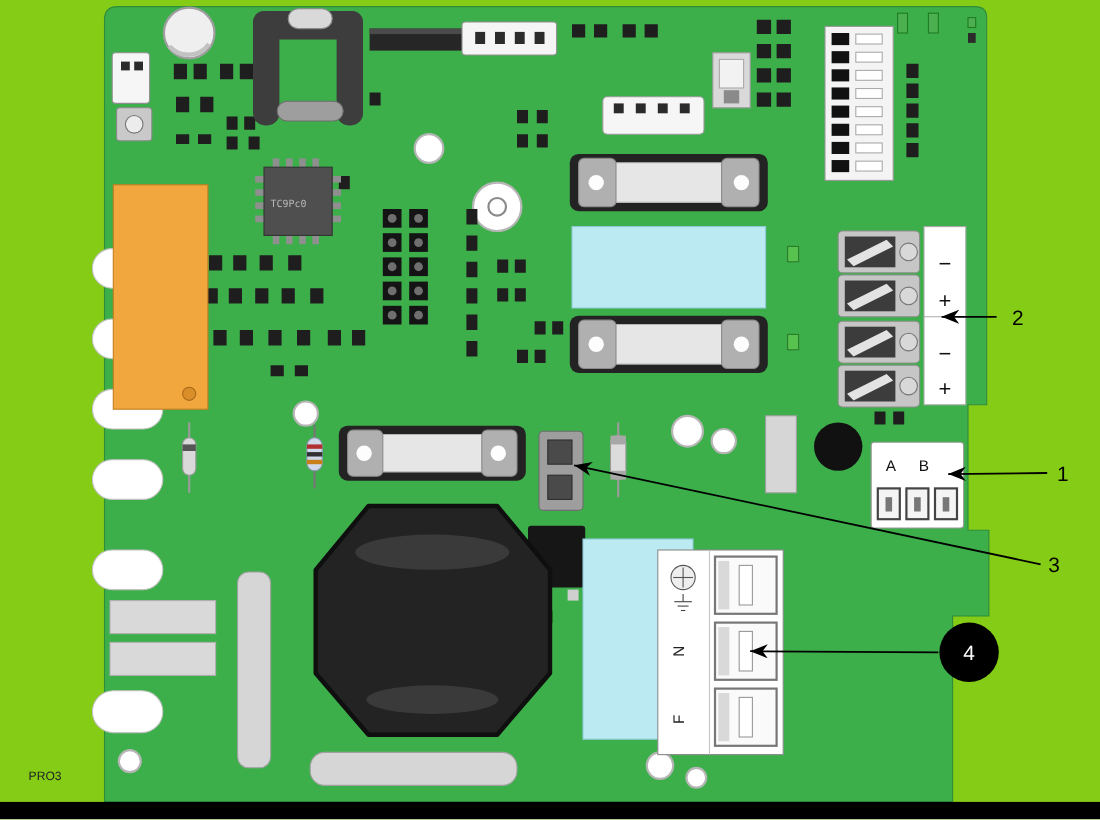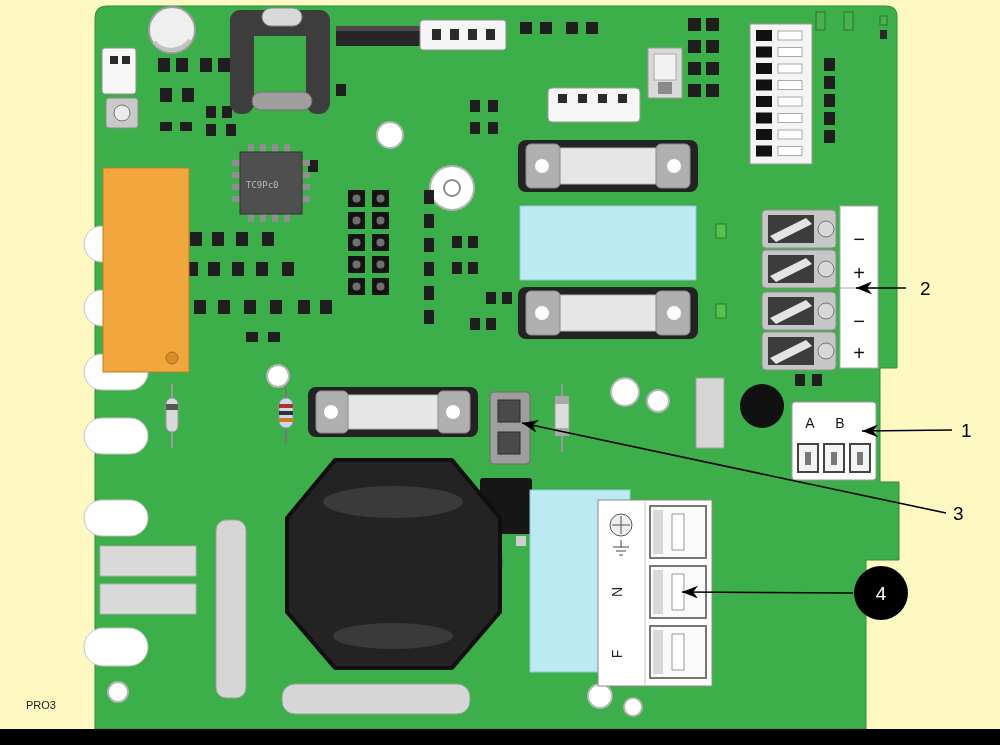--- a/index.html
+++ b/index.html
@@ -1,16 +1,16 @@
 <!DOCTYPE html>
 <html><head>
 <meta charset="utf-8">
 <style>
   html,body{margin:0;padding:0;background:#ffffff;width:1000px;height:745px;overflow:hidden;}
-  .stage{position:relative;width:1000px;height:745px;background:#fef9c3;font-family:"Liberation Sans",sans-serif;}
+  .stage{position:relative;width:1000px;height:745px;background:#84cc16;font-family:"Liberation Sans",sans-serif;}
   svg{display:block;}
   text{font-family:"Liberation Sans",sans-serif;}
   .chiptext{font-family:"DejaVu Sans Mono",monospace;}
 </style>
 </head>
 <body>
 
 <div class="stage">
 <svg width="1000" height="745" viewBox="0 0 1000 745" xmlns="http://www.w3.org/2000/svg">
   <defs>

